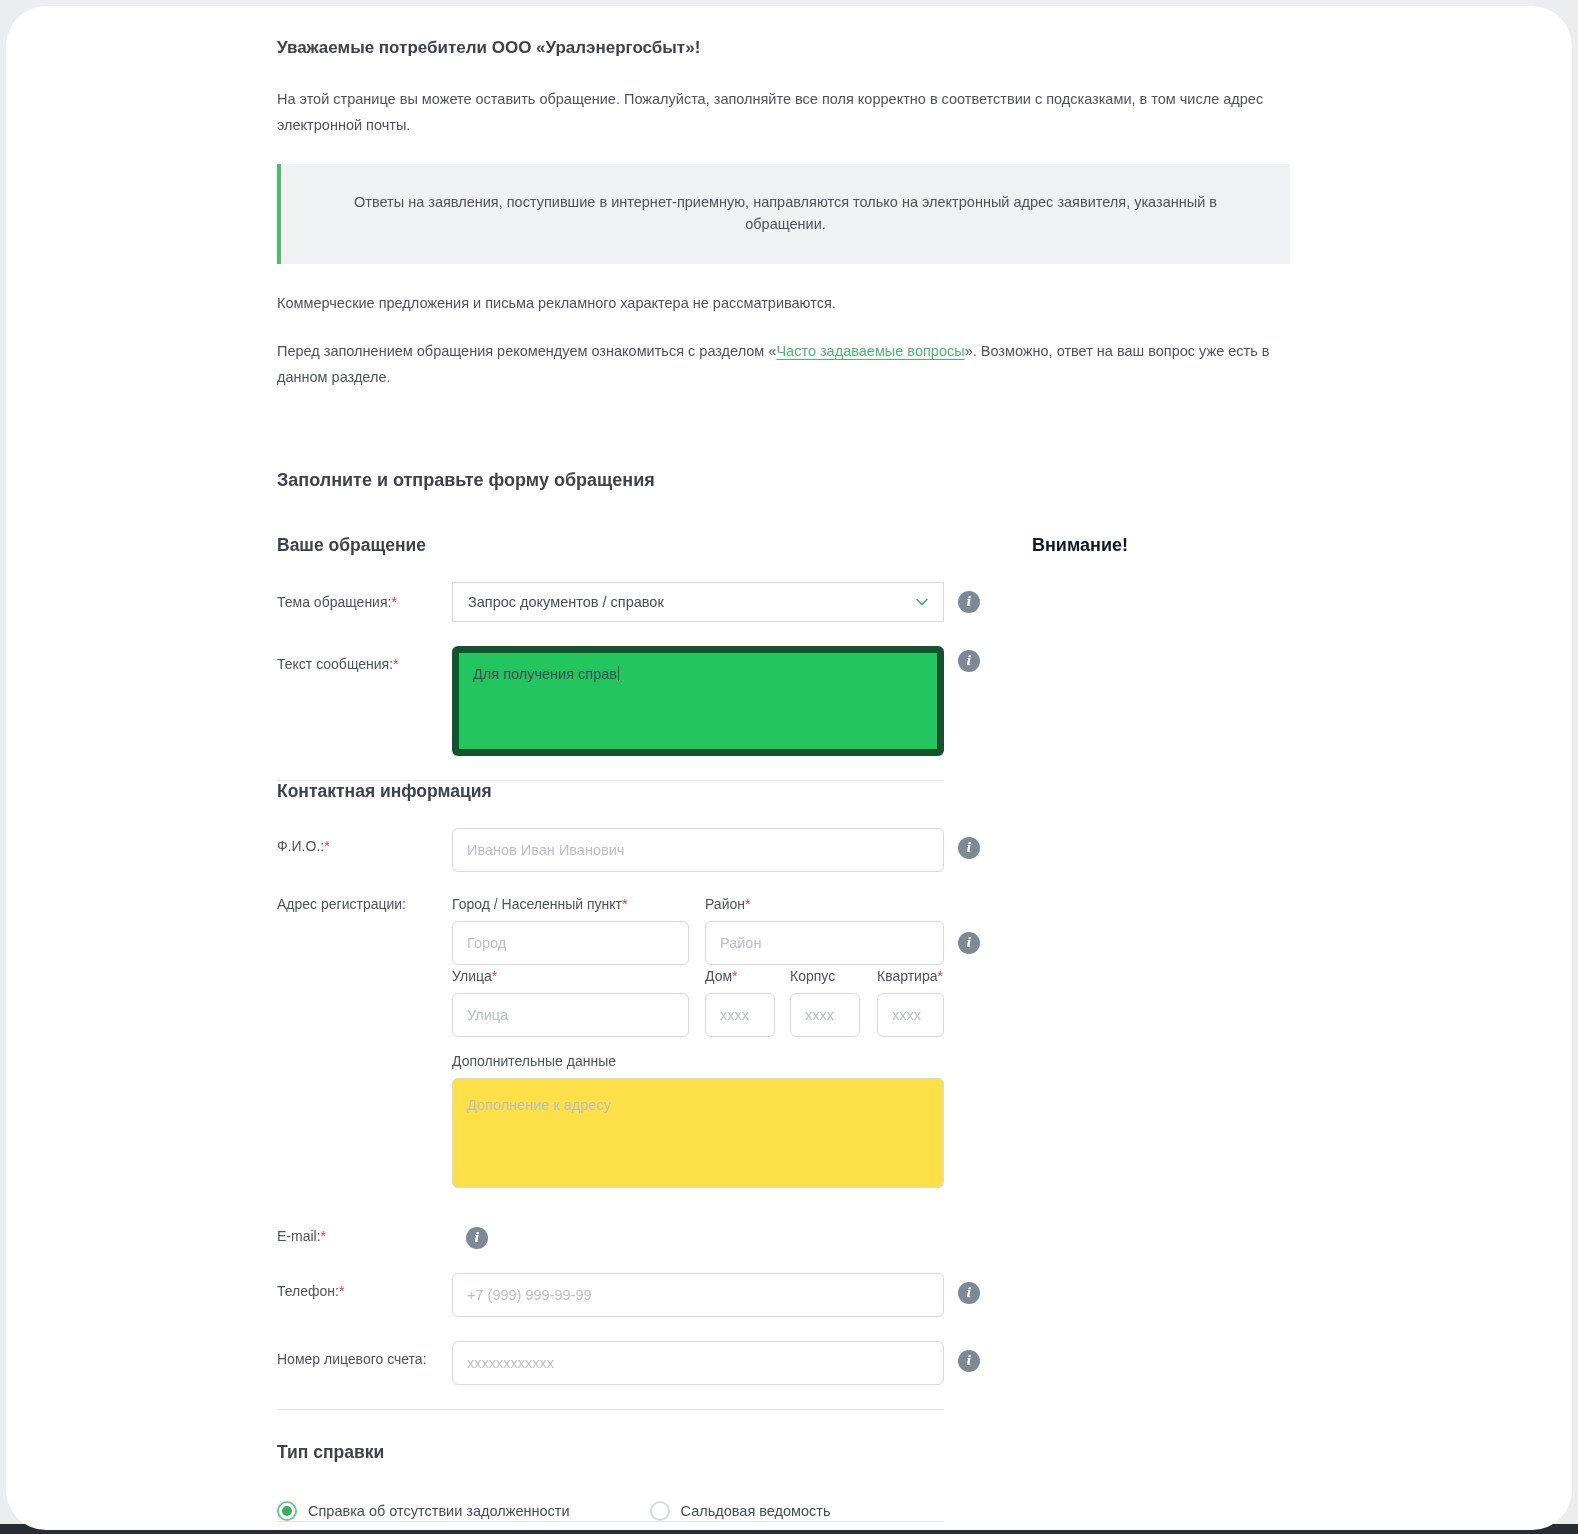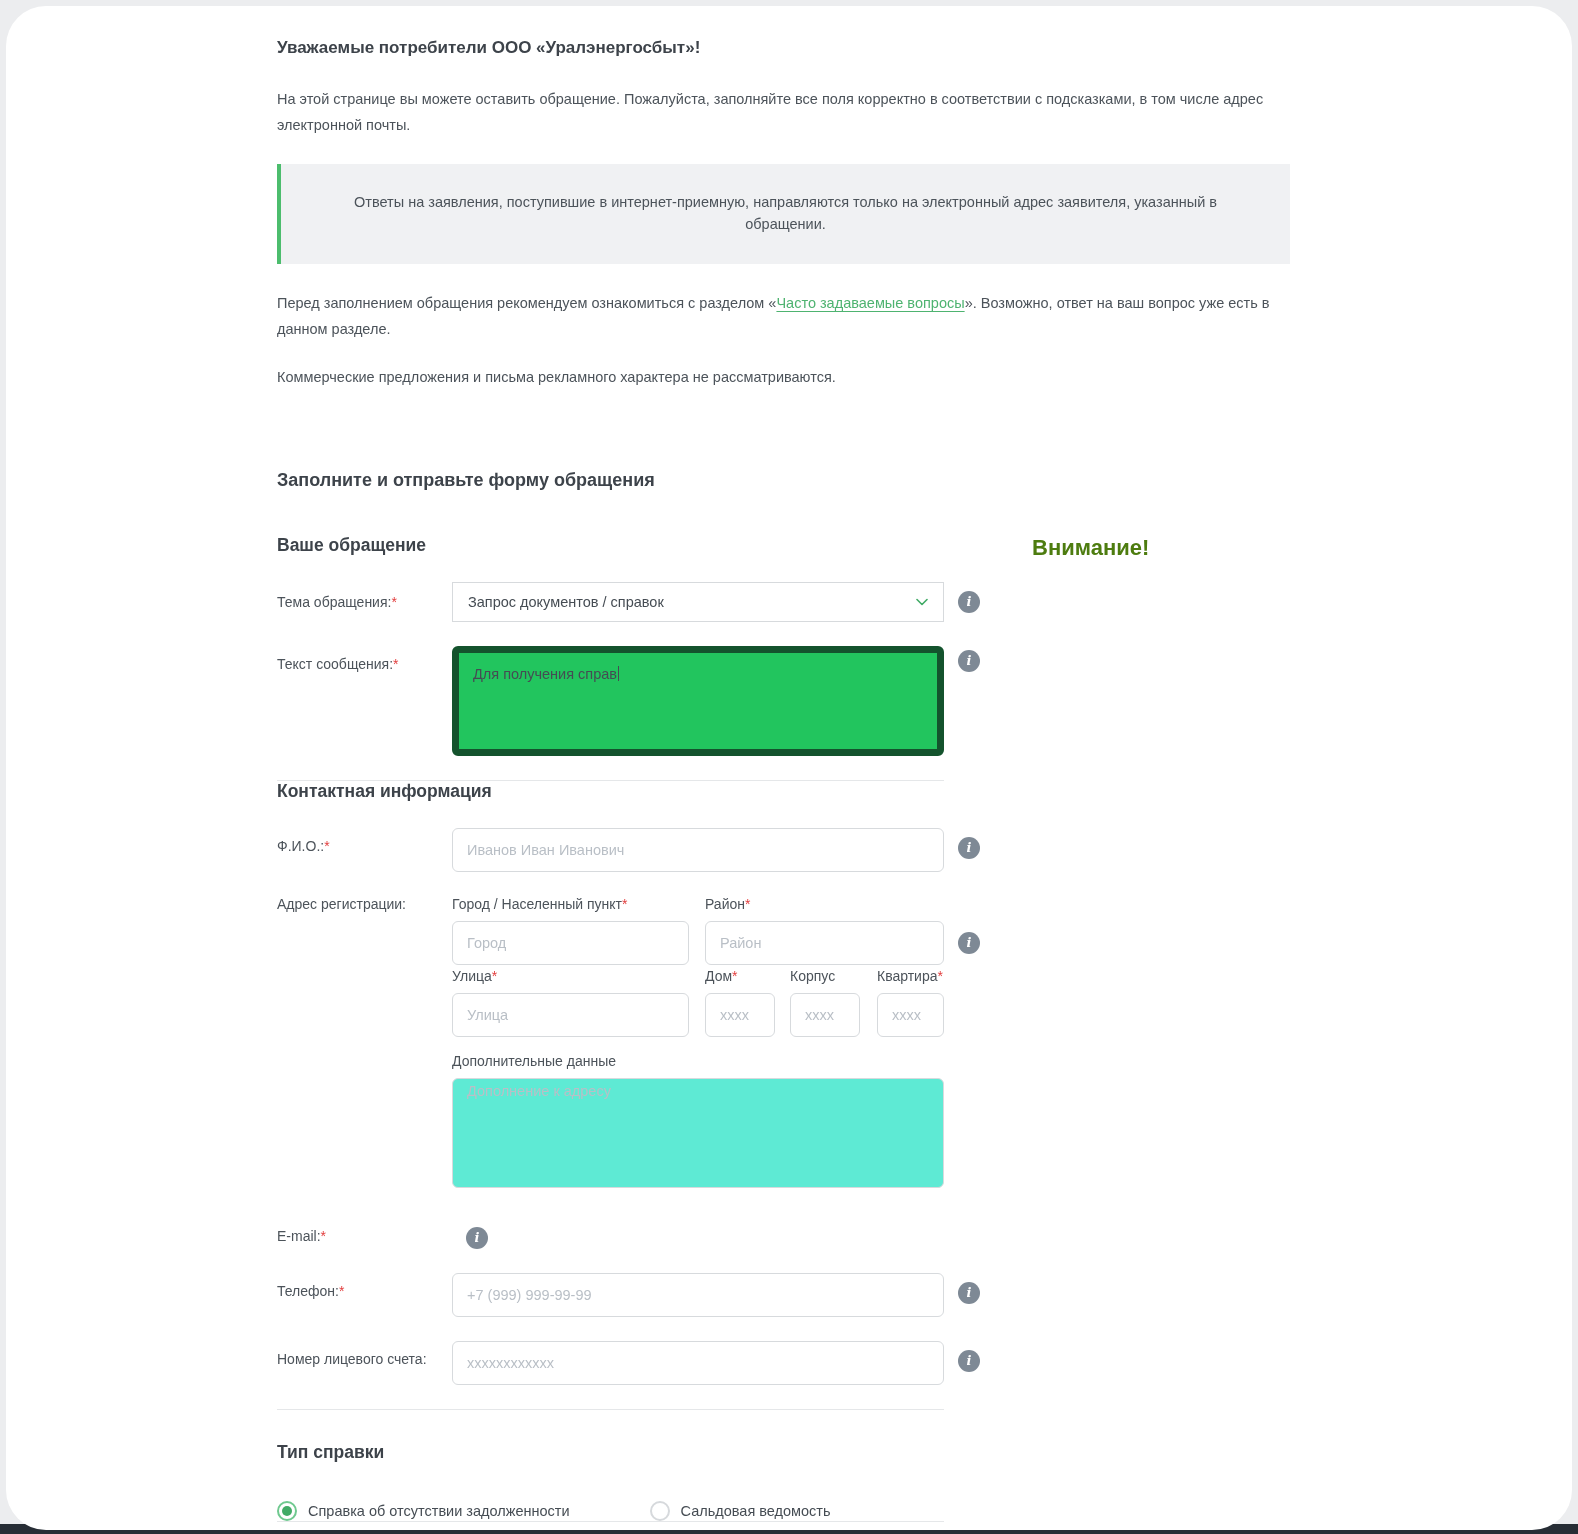--- a/index.html
+++ b/index.html
@@ -70,21 +70,21 @@
   }
   .caret { display: inline-block; width: 1px; height: 15px; background: #454c53; vertical-align: -2px; margin-left: 1px; }
 
   input.field {
     width: 100%; height: 44px; border: 1px solid #d7dadd; border-radius: 6px;
     padding: 16px 14px; font-size: 14.5px; color: #454c53; background: #fff;
     font-family: "Liberation Sans", sans-serif; outline: none;
   }
   textarea.field-area {
     width: 100%; height: 110px; border: 1px solid #d7dadd; border-radius: 6px;
-    padding: 4px 14px; font-size: 14.5px; color: #454c53; background: #5eead4;
+    padding: 18px 14px; font-size: 14.5px; color: #454c53; background: #fde047;
     font-family: "Liberation Sans", sans-serif; resize: none; outline: none;
   }
   input.field::placeholder, textarea.field-area::placeholder { color: #b9bfc6; opacity: 1; }
 
   .sub-label { display: block; font-size: 14px; color: #4c535a; margin-bottom: 9px; }
   .addr-row { display: flex; margin-bottom: 3px; }
   .w-city { width: 237px; margin-right: 16px; }
   .w-district { width: 239px; }
   .w-street { width: 237px; margin-right: 16px; }
   .w-house { width: 70px; margin-right: 15px; }
@@ -111,42 +111,42 @@
   .type-title { font-size: 17.5px; font-weight: bold; color: #3d434a; margin: 32px 0 0 0; }
   .radio-row { display: flex; align-items: center; margin-top: 38px; }
   .radio-item { display: flex; align-items: center; cursor: pointer; }
   .radio-item + .radio-item { margin-left: 80px; }
   .radio-circle { width: 20px; height: 20px; border-radius: 50%; position: relative; margin-right: 11px; flex: none; background: #fff; }
   .radio-circle.checked { border: 2px solid #6fc98f; }
   .radio-circle.checked::after { content: ''; position: absolute; left: 3px; top: 3px; width: 10px; height: 10px; border-radius: 50%; background: #41ab66; }
   .radio-circle.unchecked { border: 2px solid #d6d9dc; }
   .radio-label { font-size: 14.5px; color: #454c53; }
 
-  .side-title { font-size: 22px; font-weight: bold; color: #4d7c0f; margin: 0 0 24px 0; }
+  .side-title { font-size: 18px; font-weight: bold; color: #0f172a; margin: 0 0 24px 0; }
   .side-text { font-size: 14.5px; line-height: 1.85; color: #4c535a; margin: 0; }
 </style>
 </head>
 <body>
 
 <div class="bottom-dark"></div>
 
 <div class="card">
   <div class="content">
 
     <h2 class="intro-title">Уважаемые потребители ООО «Уралэнергосбыт»!</h2>
 
     <p class="intro">На этой странице вы можете оставить обращение. Пожалуйста, заполняйте все поля корректно в соответствии с подсказками, в том числе адрес электронной почты.</p>
 
     <div class="note-box">
       <span>Ответы на заявления, поступившие в интернет-приемную, направляются только на электронный адрес заявителя, указанный в обращении.</span>
     </div>
 
+    <p class="intro">Коммерческие предложения и письма рекламного характера не рассматриваются.</p>
+
     <p class="intro"><span>Перед заполнением обращения рекомендуем ознакомиться с разделом «</span><a class="green-link">Часто задаваемые вопросы</a><span>». Возможно, ответ на ваш вопрос уже есть в данном разделе.</span></p>
-
-    <p class="intro">Коммерческие предложения и письма рекламного характера не рассматриваются.</p>
 
     <h1 class="form-title">Заполните и отправьте форму обращения</h1>
 
     <div class="main-row">
       <div class="form-col">
 
         <h3 class="section-title">Ваше обращение</h3>
 
         <div class="field-row">
           <div class="label-col select-align"><span>Тема обращения:</span><span class="asterisk">*</span></div>

